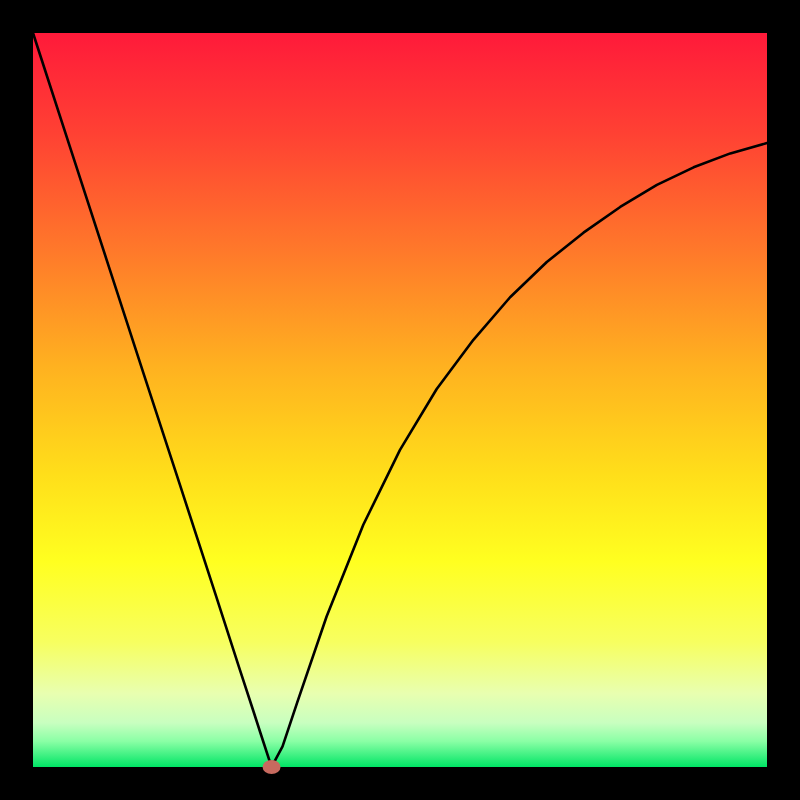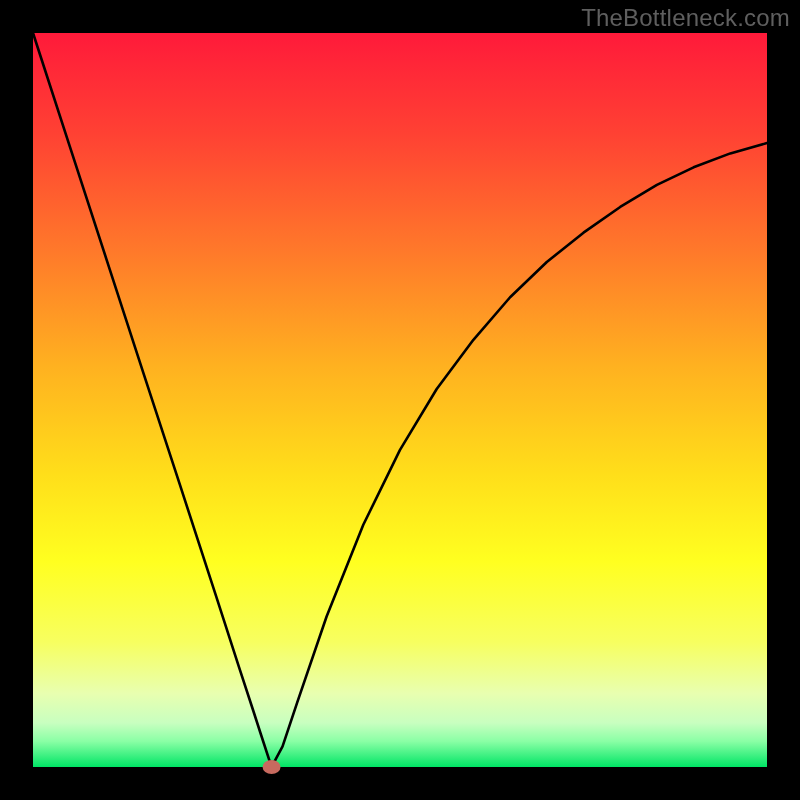--- a/index.html
+++ b/index.html
@@ -30,21 +30,20 @@
   svg.chart {
     position: absolute;
     left: 0;
     top: 0;
   }
 </style>
 </head>
 <body>
 
 <div class="frame">
-  <div class="watermark">TheBottleneck.com</div>
   <svg class="chart" width="800" height="800" viewBox="0 0 800 800">
       <defs>
         <linearGradient id="bg-grad" x1="0" y1="0" x2="0" y2="1">
           <stop offset="0%" stop-color="#ff1a3a"></stop>
           <stop offset="14.000000000000002%" stop-color="#ff4233"></stop>
           <stop offset="30%" stop-color="#ff7a2a"></stop>
           <stop offset="45%" stop-color="#ffb020"></stop>
           <stop offset="60%" stop-color="#ffde1a"></stop>
           <stop offset="72%" stop-color="#ffff20"></stop>
           <stop offset="83%" stop-color="#f7ff60"></stop>

